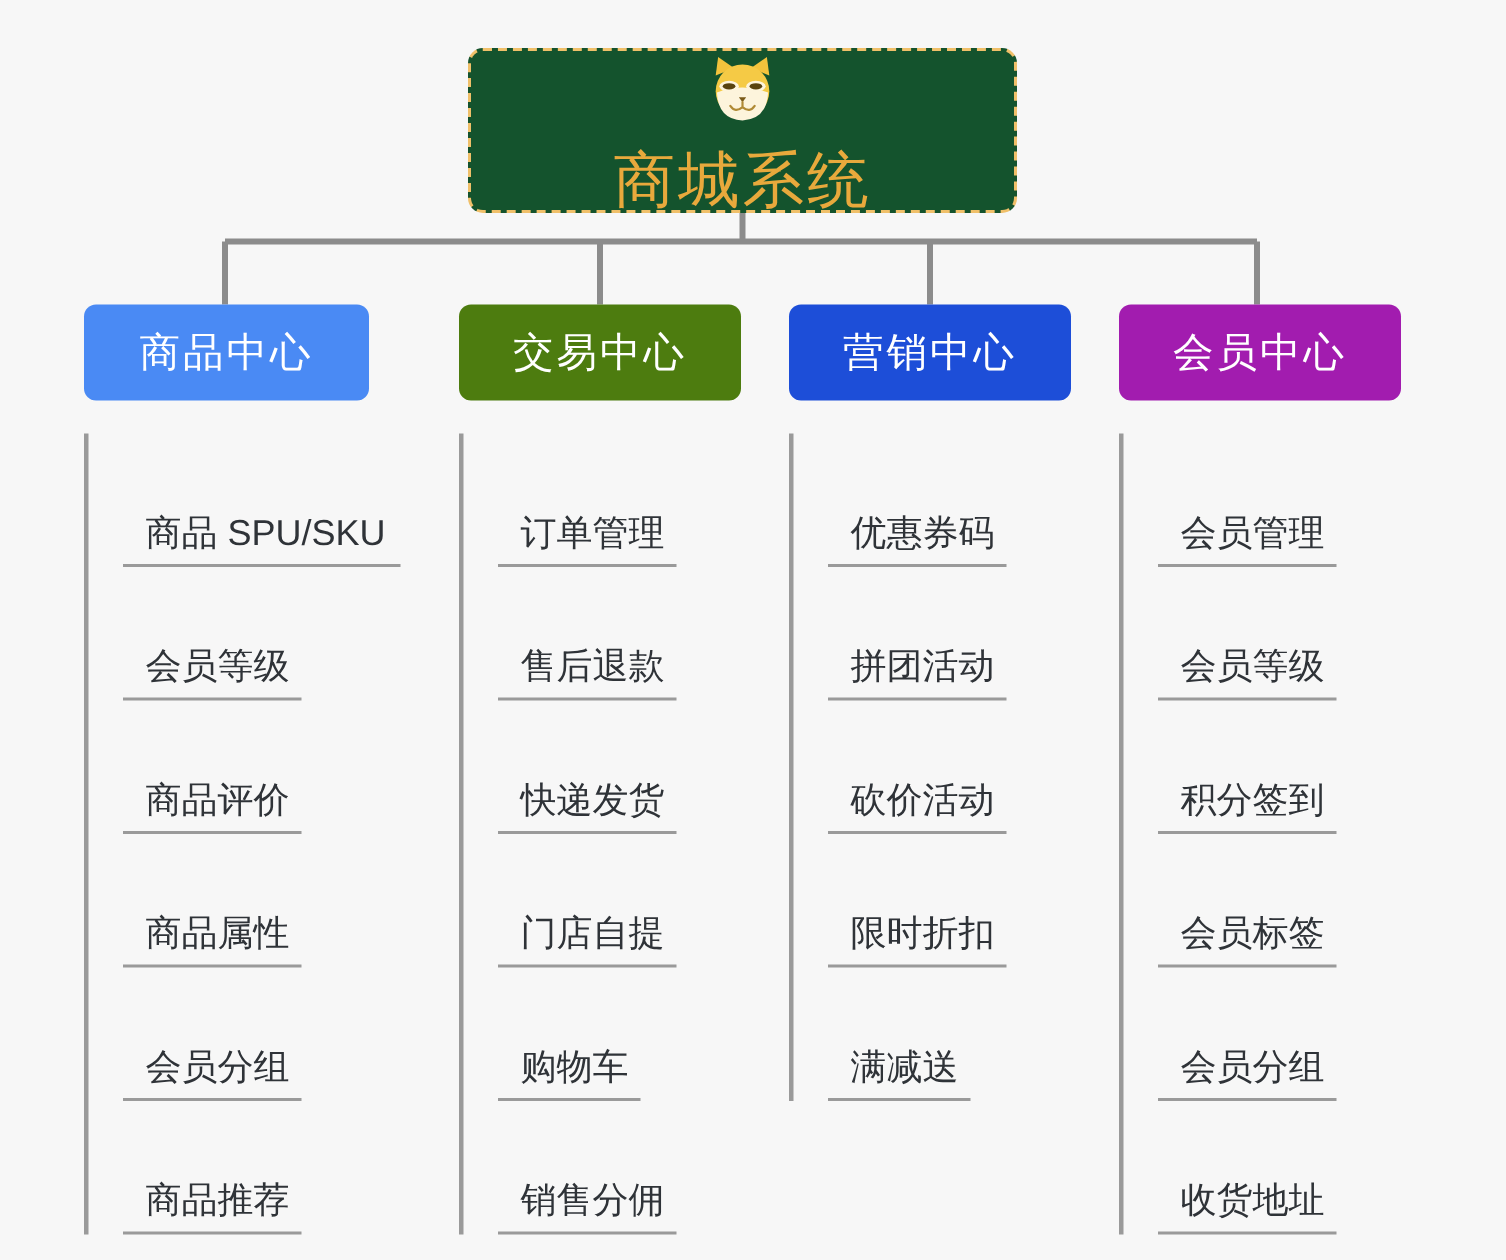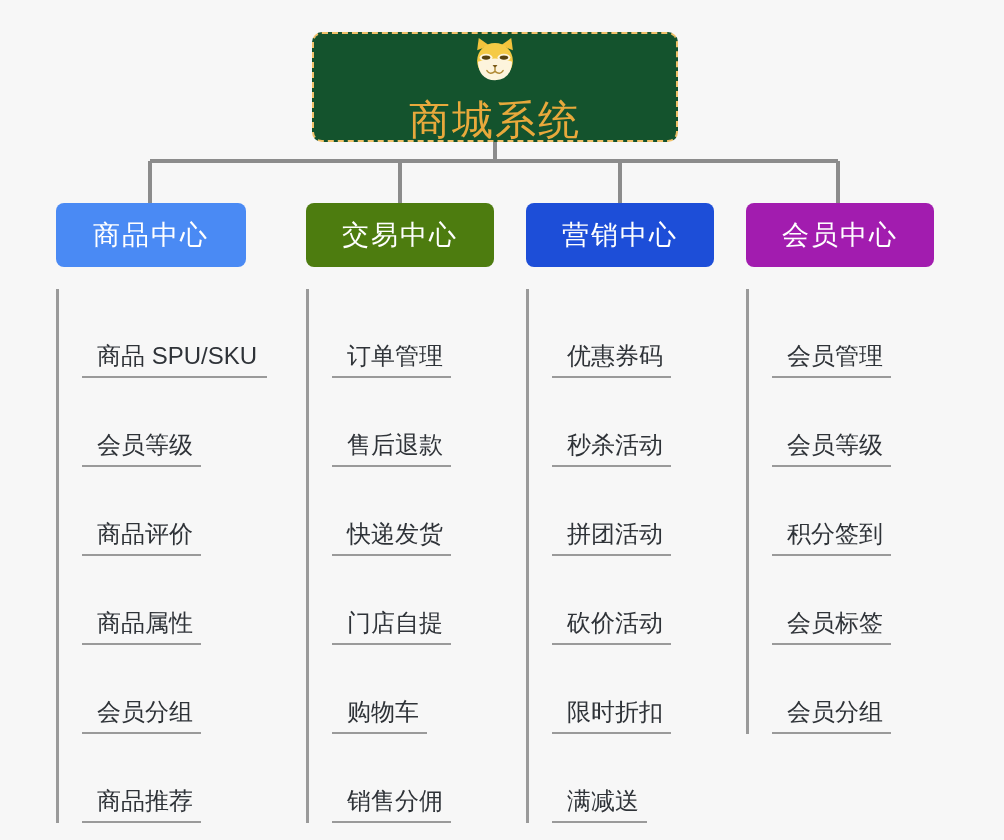--- a/index.html
+++ b/index.html
@@ -215,23 +215,20 @@
 
     <div class="branch branch-2">
       <div class="branch-header" style="background:#1d4ed8">
         <span>营销中心</span>
       </div>
       <ul class="leaf-list">
         <li class="leaf-item">
           <span class="leaf-label">优惠券码</span>
         </li>
         <li class="leaf-item">
-          <span class="leaf-label">秒杀活动</span>
-        </li>
-        <li class="leaf-item">
           <span class="leaf-label">拼团活动</span>
         </li>
         <li class="leaf-item">
           <span class="leaf-label">砍价活动</span>
         </li>
         <li class="leaf-item">
           <span class="leaf-label">限时折扣</span>
         </li>
         <li class="leaf-item">
           <span class="leaf-label">满减送</span>
@@ -252,17 +249,20 @@
         </li>
         <li class="leaf-item">
           <span class="leaf-label">积分签到</span>
         </li>
         <li class="leaf-item">
           <span class="leaf-label">会员标签</span>
         </li>
         <li class="leaf-item">
           <span class="leaf-label">会员分组</span>
         </li>
+        <li class="leaf-item">
+          <span class="leaf-label">收货地址</span>
+        </li>
       </ul>
     </div>
 
   </div>
 </div>
 
 </body></html>

